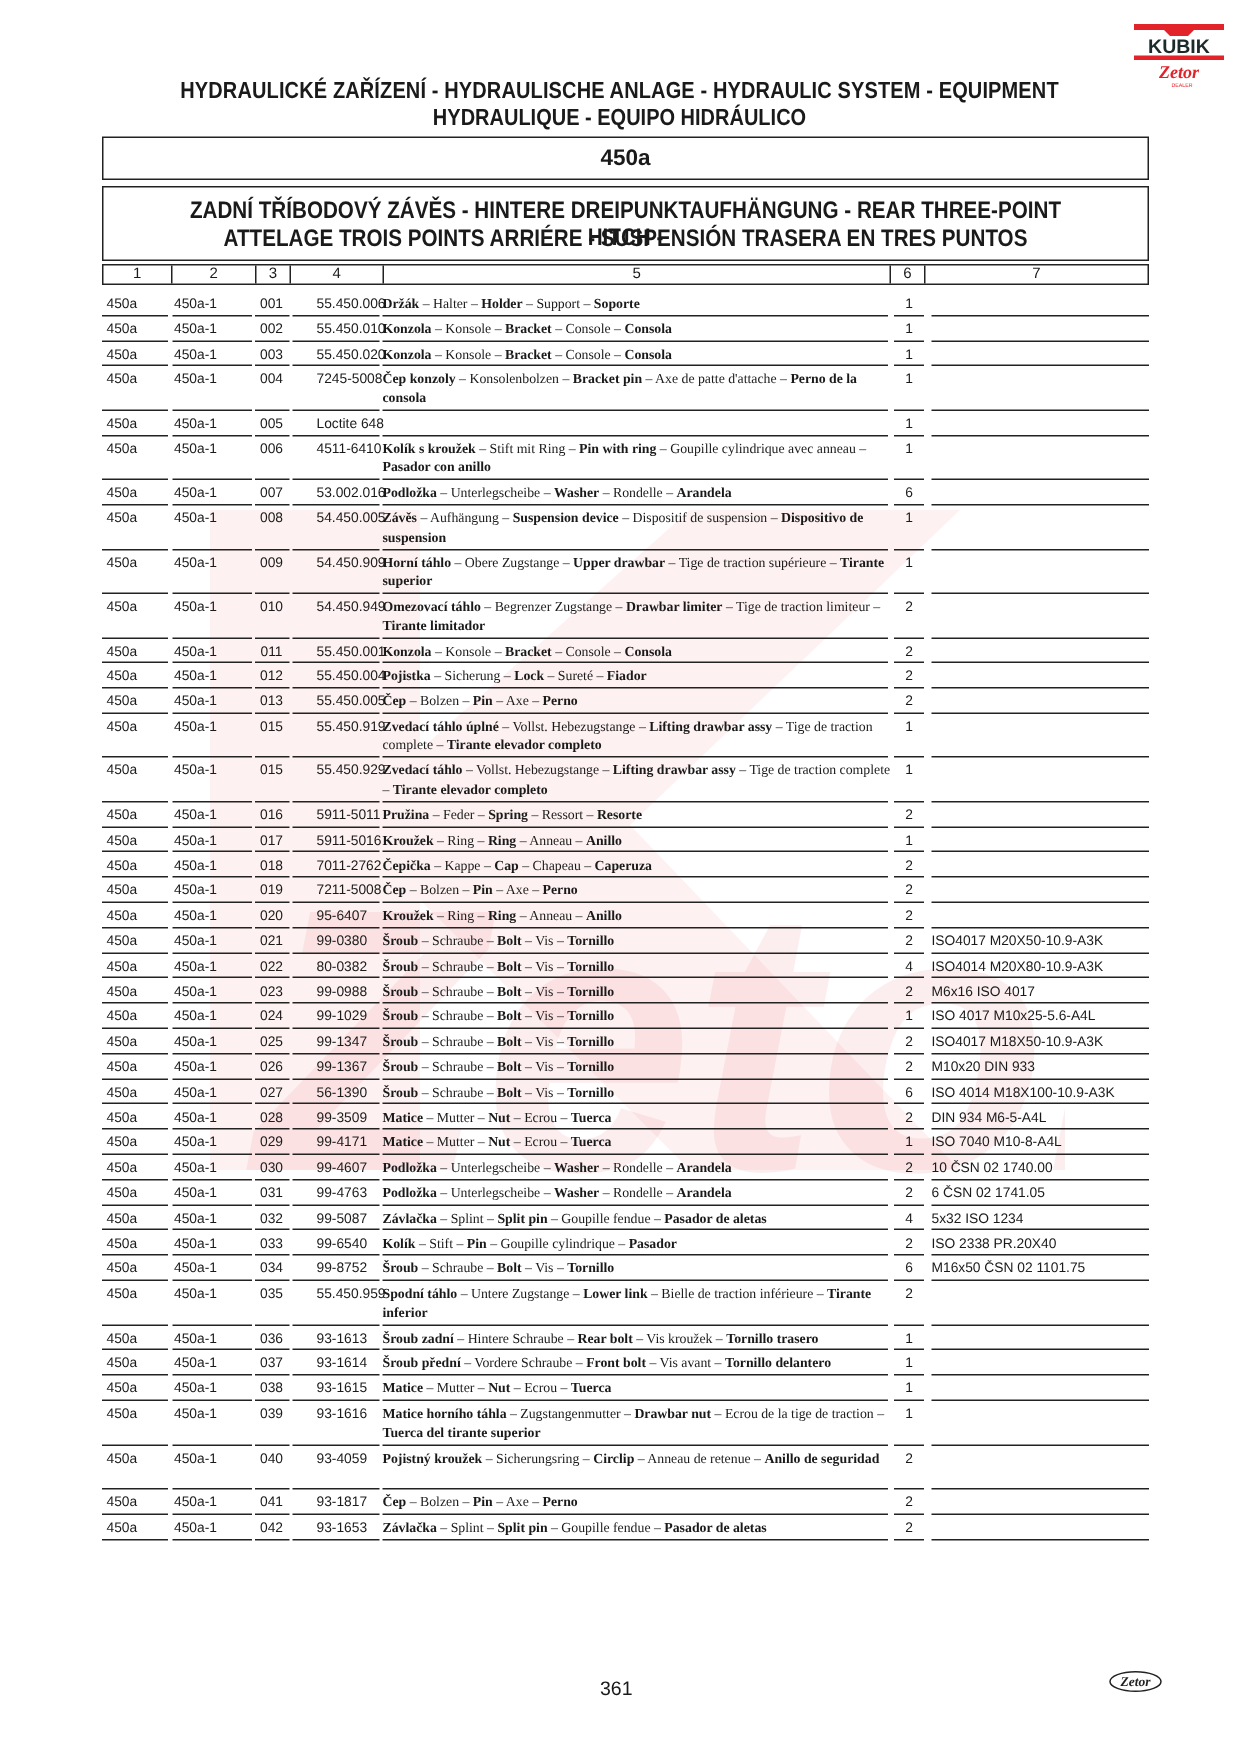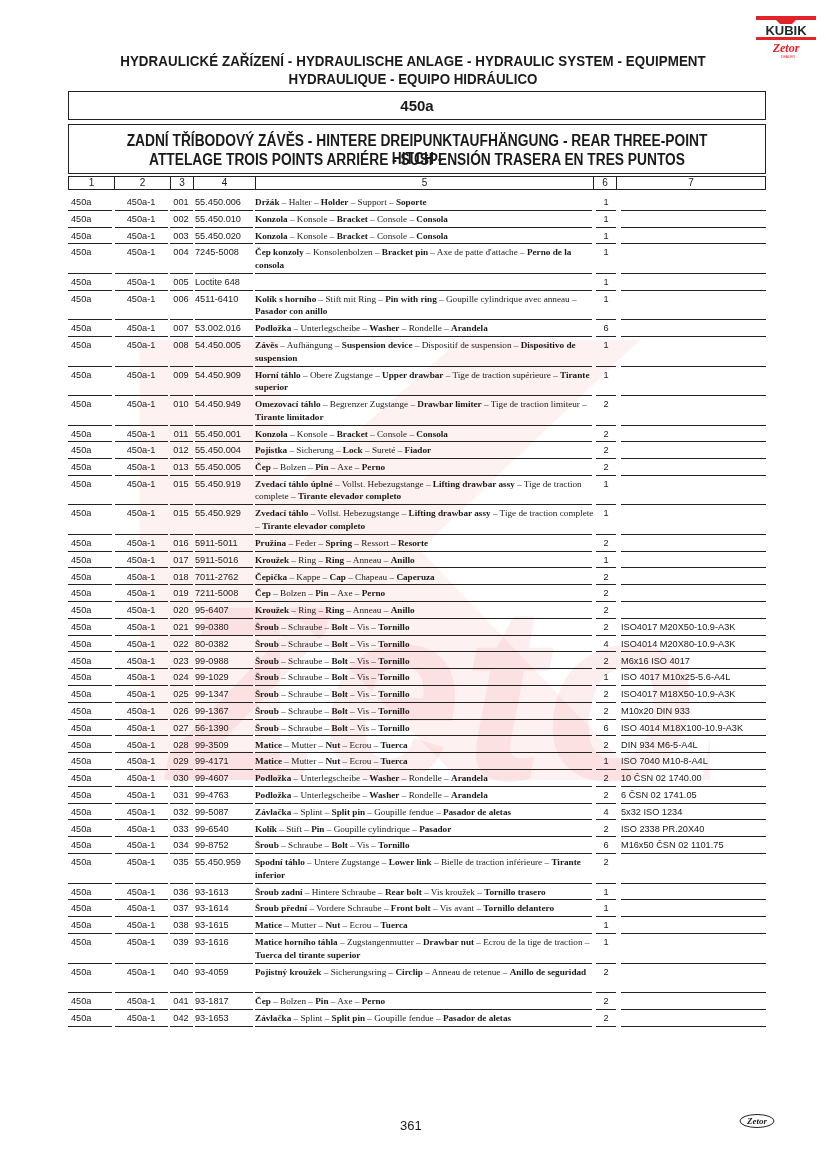--- a/index.html
+++ b/index.html
@@ -24,23 +24,23 @@
   .boxsec .s1 { top:7px; } .boxsec .s2 { top:26px; }
   .hdr { position:absolute; left:68px; top:176px; width:698px; height:14px;
          border:1px solid #222; box-sizing:border-box; display:flex; }
   .hdr div { border-right:1px solid #222; box-sizing:border-box; text-align:center;
              font-size:10px; line-height:12px; }
   .hdr div:last-child { border-right:none; }
   .rows { position:absolute; left:68px; top:194px; width:698px; }
   .row { position:absolute; left:0; width:698px; font-size:9.2px; line-height:12.5px; }
   .c { position:absolute; top:2px; }
   .c1 { left:3px; width:40px; }
-  .c2 { left:48px; width:50px;text-align:center; }
+  .c2 { left:48px; width:50px; }
   .c3 { left:102px; width:22px; text-align:center; }
-  .c4 { left:127px; width:76px; }
+  .c4 { left:143px; width:76px; }
   .c5 { left:187px; width:340px;font-family:Liberation Serif, serif; }
   .c6 { left:528px; width:20px; text-align:center; }
   .c7 { left:553px; width:145px; }
   .c5 b { font-weight:bold; }
   .ul { position:absolute; bottom:0; height:1px; background:#222; }
   .u1 { left:0; width:44px; } .u2 { left:47px; width:53px; } .u3 { left:102px; width:23px; }
   .u4 { left:127px; width:58px; } .u5 { left:187px; width:337px; }
   .u6 { left:528px; width:20px; } .u7 { left:553px; width:145px; }
   .footer-page { position:absolute; left:400px; top:1118px; font-size:13px; }
   .footer-logo { position:absolute; left:738px; top:1113px; width:38px; height:16px; }
@@ -167,21 +167,21 @@
       <div class="ul u6"></div>
       <div class="ul u7"></div>
     </div>
     <div class="row" style="top: 96.7px; height: 29.5px;">
       <div class="c c1">450a</div>
       <div class="c c2">450a-1</div>
       <div class="c c3">006</div>
       <div class="c c4">4511-6410</div>
       <div class="c c6">1</div>
       <div class="c c7"></div>
-      <div class="c c5"><b>Kolík s horního</b><span> – Stift mit Ring – </span><b>Pin with ring</b><span> – Goupille cylindrique avec anneau – </span><b>Pasador con anillo</b></div>
+      <div class="c c5"><b>Kolík s kroužek</b><span> – Stift mit Ring – </span><b>Pin with ring</b><span> – Goupille cylindrique avec anneau – </span><b>Pasador con anillo</b></div>
       <div class="ul u1"></div>
       <div class="ul u2"></div>
       <div class="ul u3"></div>
       <div class="ul u4"></div>
       <div class="ul u5"></div>
       <div class="ul u6"></div>
       <div class="ul u7"></div>
     </div>
     <div class="row" style="top: 126.2px; height: 16.8px;">
       <div class="c c1">450a</div>

